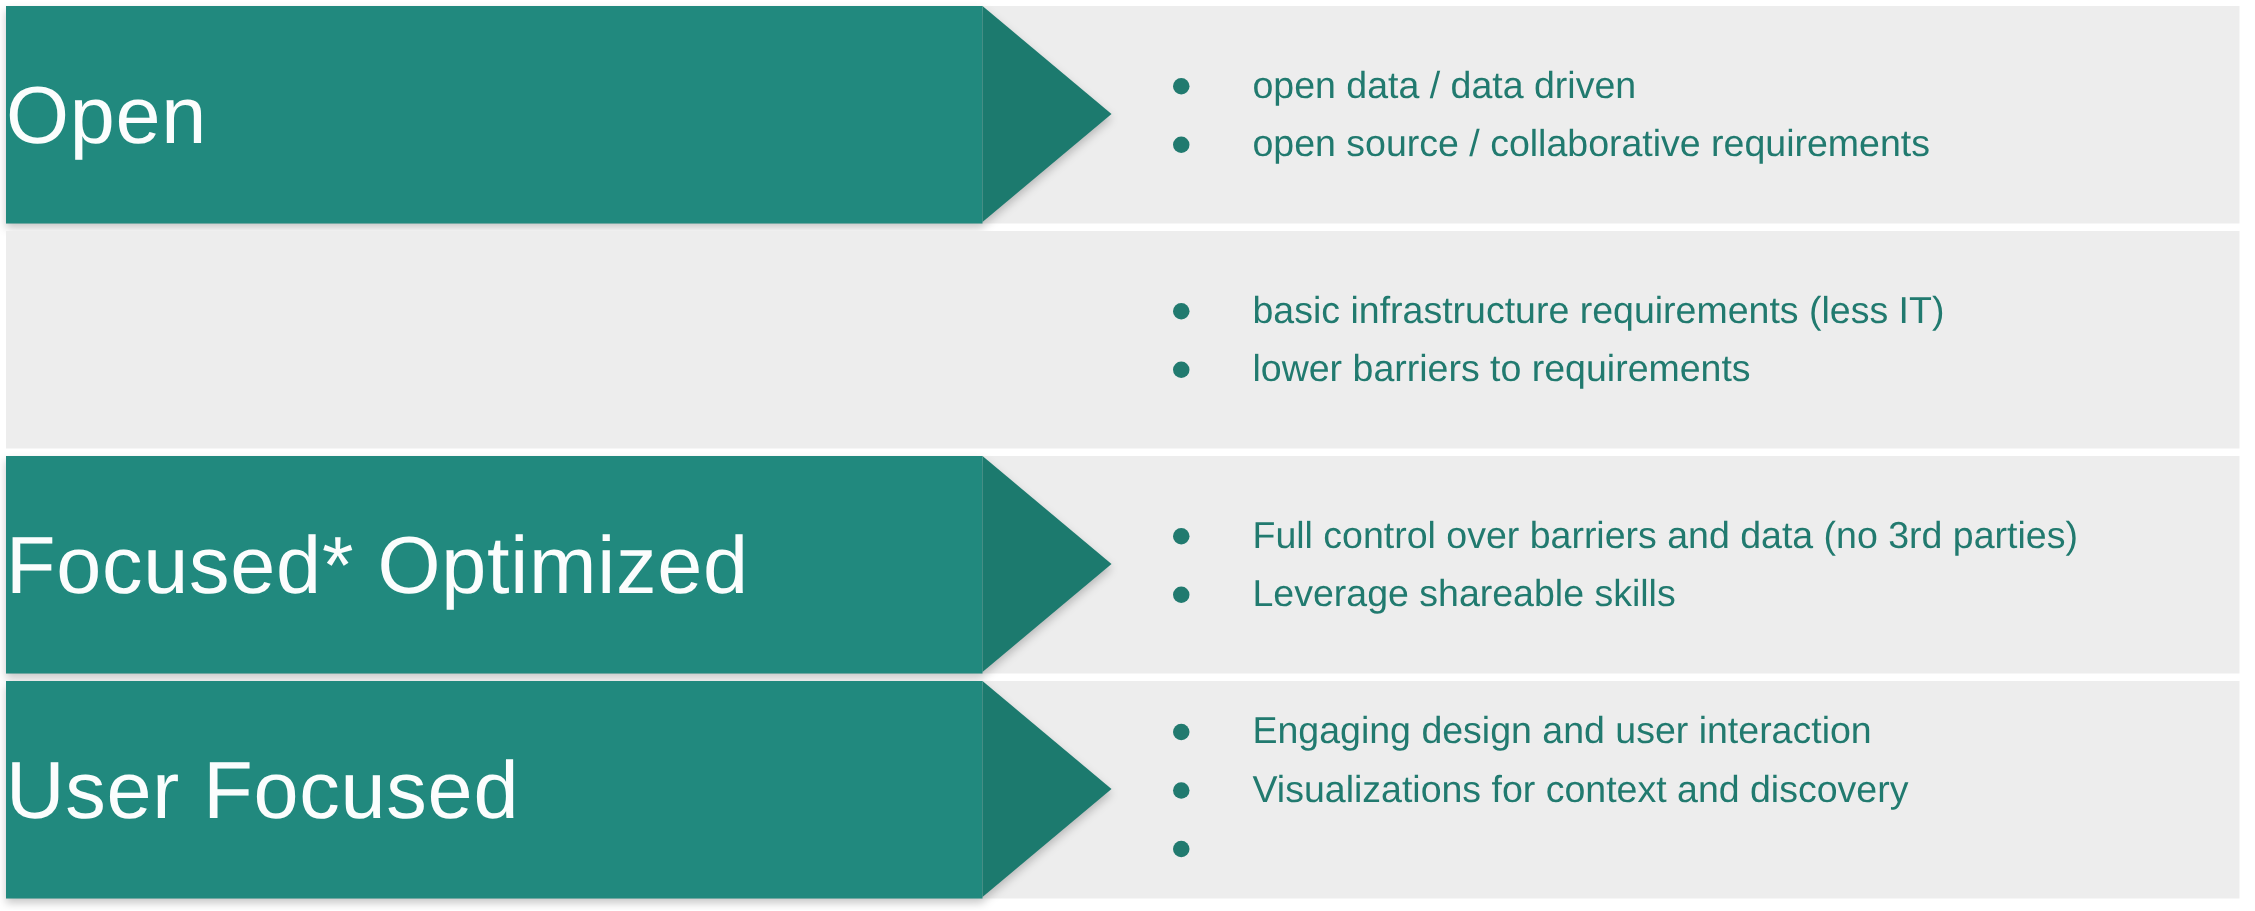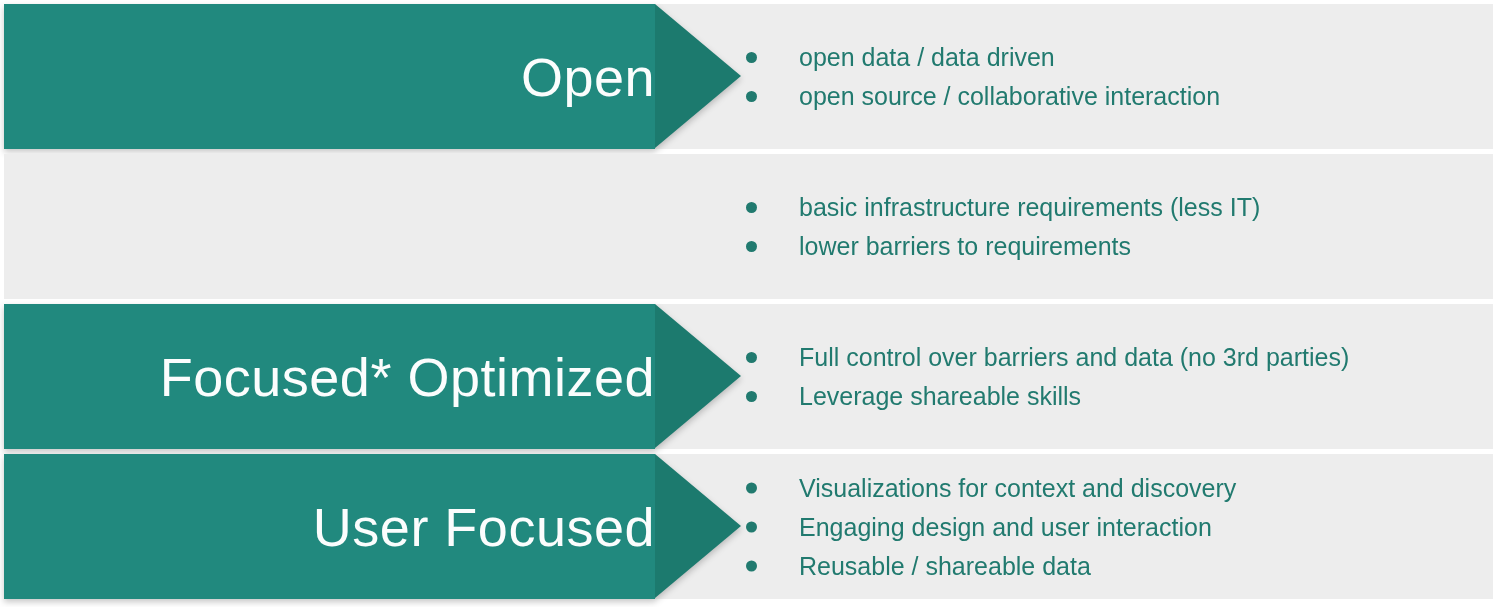--- a/index.html
+++ b/index.html
@@ -39,39 +39,39 @@
     display: flex;
     align-items: stretch;
     filter: drop-shadow(0 3px 3px rgba(0,0,0,0.22));
   }
   .banner-rect {
     width: 651px;
     height: 100%;
     background: var(--banner-color, #21897e);
     display: flex;
     align-items: center;
-    justify-content: flex-end;
+    justify-content: flex-start;
   }
   .arrow-head {
     width: 0;
     height: 0;
     border-top: 72.5px solid transparent;
     border-bottom: 72.5px solid transparent;
     border-left: 86px solid var(--arrow-color, #1c7a6e);
   }
   .heading {
     color: var(--heading-color, #fbfdfd);
     font-size: 54px;
     font-weight: 100;
     letter-spacing: 0.5px;
     white-space: nowrap;
   }
   .bullets {
     position: absolute;
-    left: 742px;
+    left: 778px;
     top: 50%;
     transform: translateY(-50%);
     margin: 0;
     padding: 0;
     list-style: none;
   }
   .bullets li {
     display: flex;
     align-items: center;
     height: 39px;
@@ -102,21 +102,21 @@
         </div>
         <div class="arrow-head"></div>
       </div>
       <ul class="bullets">
         <li>
           <span class="dot"></span>
           <span>open data / data driven</span>
         </li>
         <li>
           <span class="dot"></span>
-          <span>open source / collaborative interaction</span>
+          <span>open source / collaborative requirements</span>
         </li>
       </ul>
     </section>
 
     <section class="row">
       <div class="band"></div>
       <ul class="bullets">
         <li>
           <span class="dot"></span>
           <span>basic infrastructure requirements (less IT)</span>
@@ -152,27 +152,26 @@
       <div class="band"></div>
       <div class="banner">
         <div class="banner-rect">
           <span class="heading">User Focused</span>
         </div>
         <div class="arrow-head"></div>
       </div>
       <ul class="bullets">
         <li>
           <span class="dot"></span>
+          <span>Engaging design and user interaction</span>
+        </li>
+        <li>
+          <span class="dot"></span>
           <span>Visualizations for context and discovery</span>
         </li>
         <li>
           <span class="dot"></span>
-          <span>Engaging design and user interaction</span>
-        </li>
-        <li>
-          <span class="dot"></span>
-          <span>Reusable / shareable data</span>
         </li>
       </ul>
     </section>
 
   </div>
 </div>
 
 </body></html>

